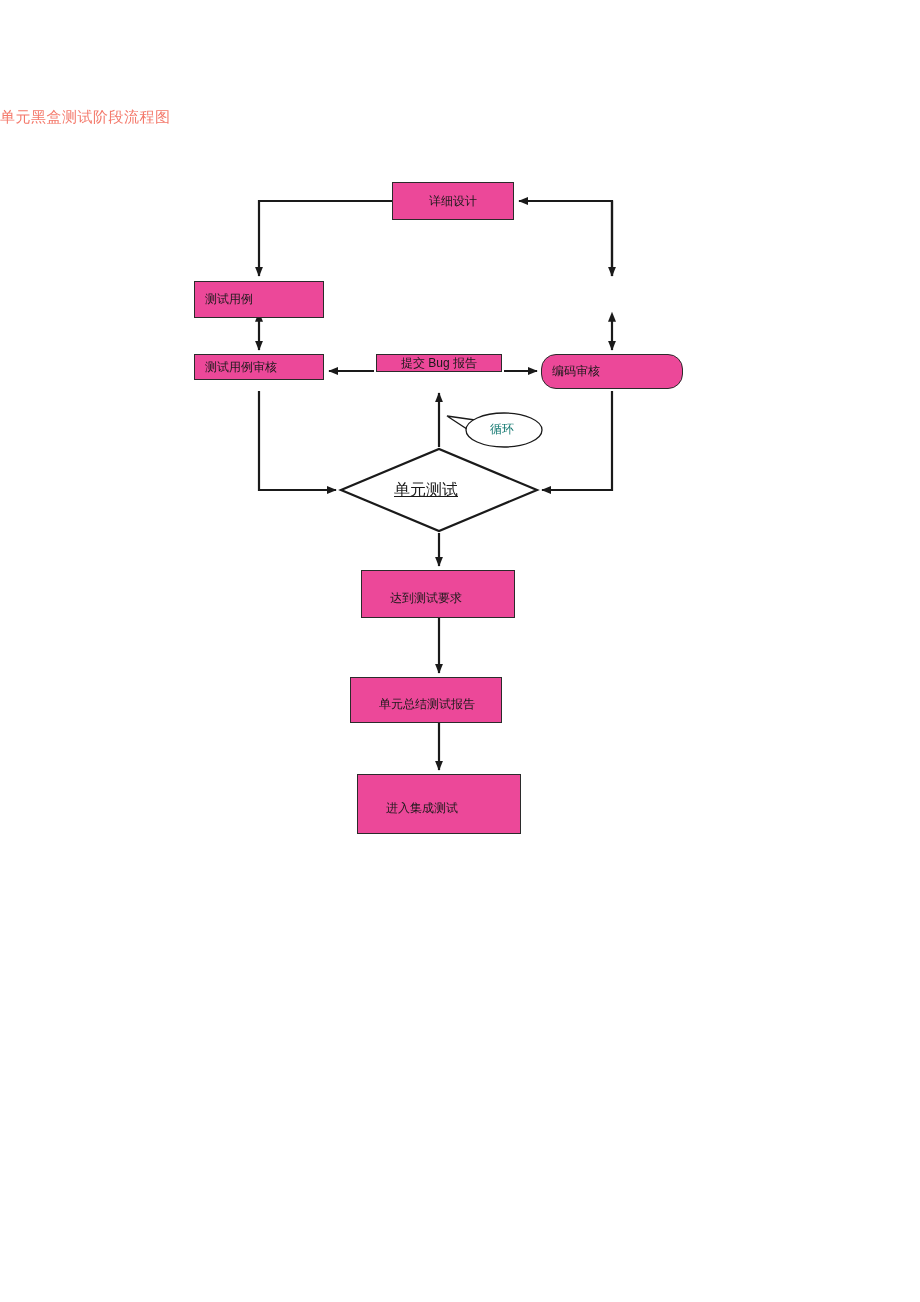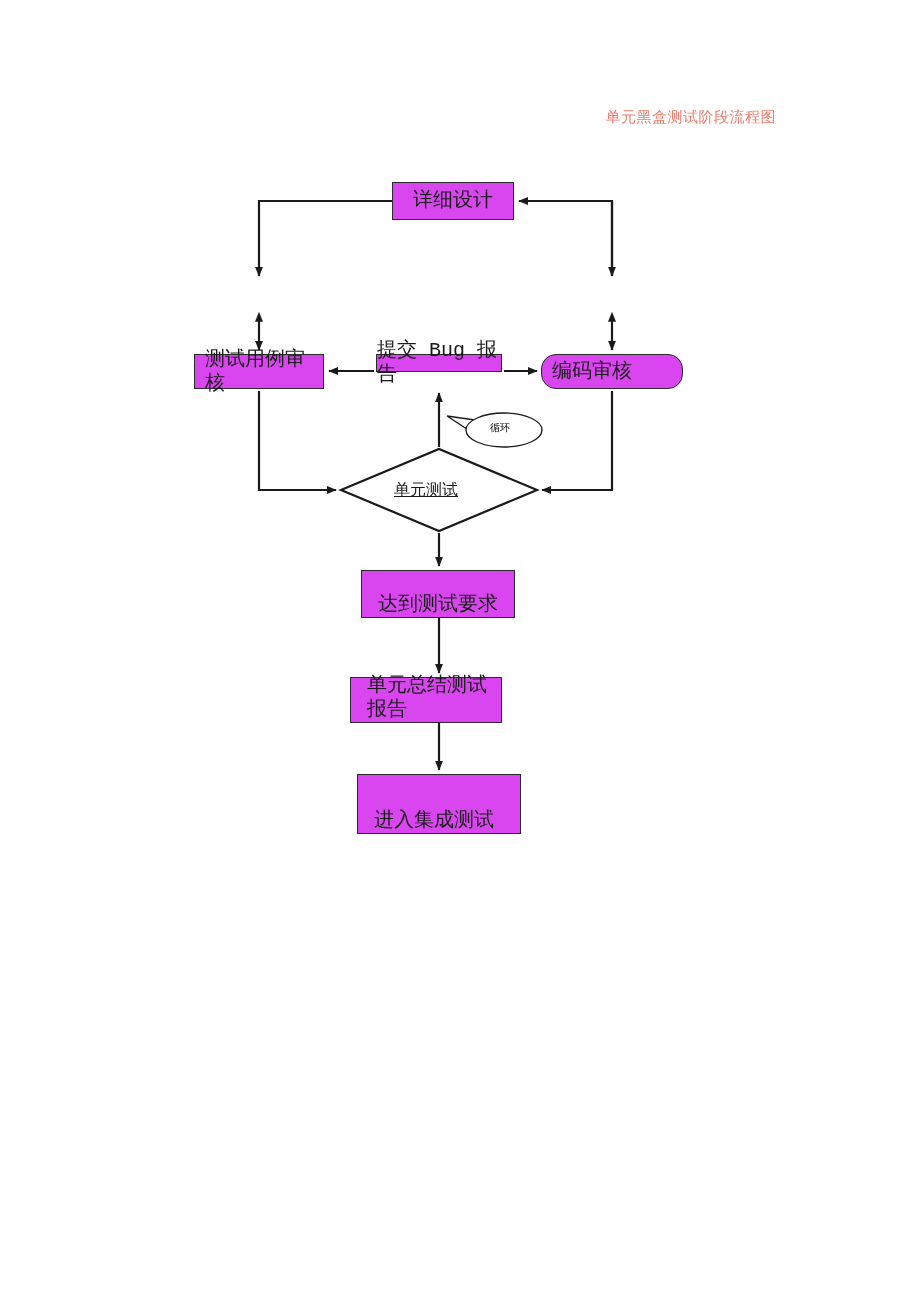--- a/index.html
+++ b/index.html
@@ -18,54 +18,54 @@
     position: relative;
     width: 920px;
     height: 1302px;
     background: #ffffff;
   }
   #title {
     position: absolute;
     left: 0;
     top: 108px;
     width: 776px;
-    text-align: right;
+    text-align: left;
     color: #F4796B;
     font-size: 15px;
     font-family: "Liberation Sans", "DejaVu Sans", sans-serif;
     letter-spacing: 0.5px;
     white-space: nowrap;
   }
   .node {
     position: absolute;
     box-sizing: border-box;
     border: 1.4px solid #2b2b2b;
-    background: #d946ef;
-    font-size: 20px;
+    background: #ec4899;
+    font-size: 12px;
     color: #1a1a1a;
-    font-family: Liberation Mono, monospace;
+    font-family: Liberation Sans, sans-serif;
     line-height: 1.2;
     z-index: 3;
   }
   .node-center {
     display: flex;
     align-items: center;
     justify-content: center;
   }
   .node-left {
     display: flex;
     align-items: center;
     justify-content: flex-start;
     padding-left: 10px;
   }
   .node-topleft {
     display: flex;
-    align-items: flex-end;
+    align-items: center;
     justify-content: flex-start;
-    padding-left: 16px;
+    padding-left: 28px;
     padding-top: 9px;
   }
   #svg-layer {
     position: absolute;
     left: 0;
     top: 0;
     width: 920px;
     height: 1302px;
     z-index: 1;
   }
@@ -73,22 +73,22 @@
     position: absolute;
     font-size: 16px;
     color: #1a1a1a;
     z-index: 5;
     white-space: nowrap;
     font-family: "Liberation Serif", "DejaVu Serif", serif;
     text-decoration: underline;
   }
   .callout-label {
     position: absolute;
-    font-size: 10px;
-    color: #000000;
+    font-size: 12px;
+    color: #0f766e;
     z-index: 6;
     white-space: nowrap;
     font-family: "Liberation Serif", "DejaVu Serif", serif;
   }
 </style>
 </head>
 <body>
 
 <div id="page">
 
@@ -138,23 +138,26 @@
     <g stroke="#1a1a1a" stroke-width="1.3" fill="#ffffff">
       <path d="M475,420 L447,416 L470,431 Z" stroke-linejoin="miter"></path>
       <ellipse cx="504" cy="430" rx="38" ry="17"></ellipse>
     </g>
   </svg>
 
   <div class="node node-center" style="left:392px; top:182px; width:122px; height:38px;">
     <span>详细设计</span>
   </div>
 
+  <div class="node node-left" style="left:194px; top:281px; width:130px; height:37px;">
+    <span>测试用例</span>
+  </div>
 
 
-  <div class="node node-left" style="left:194px; top:354px; width:130px; height:35px;">
+  <div class="node node-left" style="left:194px; top:354px; width:130px; height:26px;">
     <span>测试用例审核</span>
   </div>
 
   <div class="node node-center" style="left:376px; top:354px; width:126px; height:18px;">
     <span>提交 Bug 报告</span>
   </div>
 
   <div class="node node-left" style="left:541px; top:354px; width:142px; height:35px;border-radius:15px;">
     <span>编码审核</span>
   </div>

